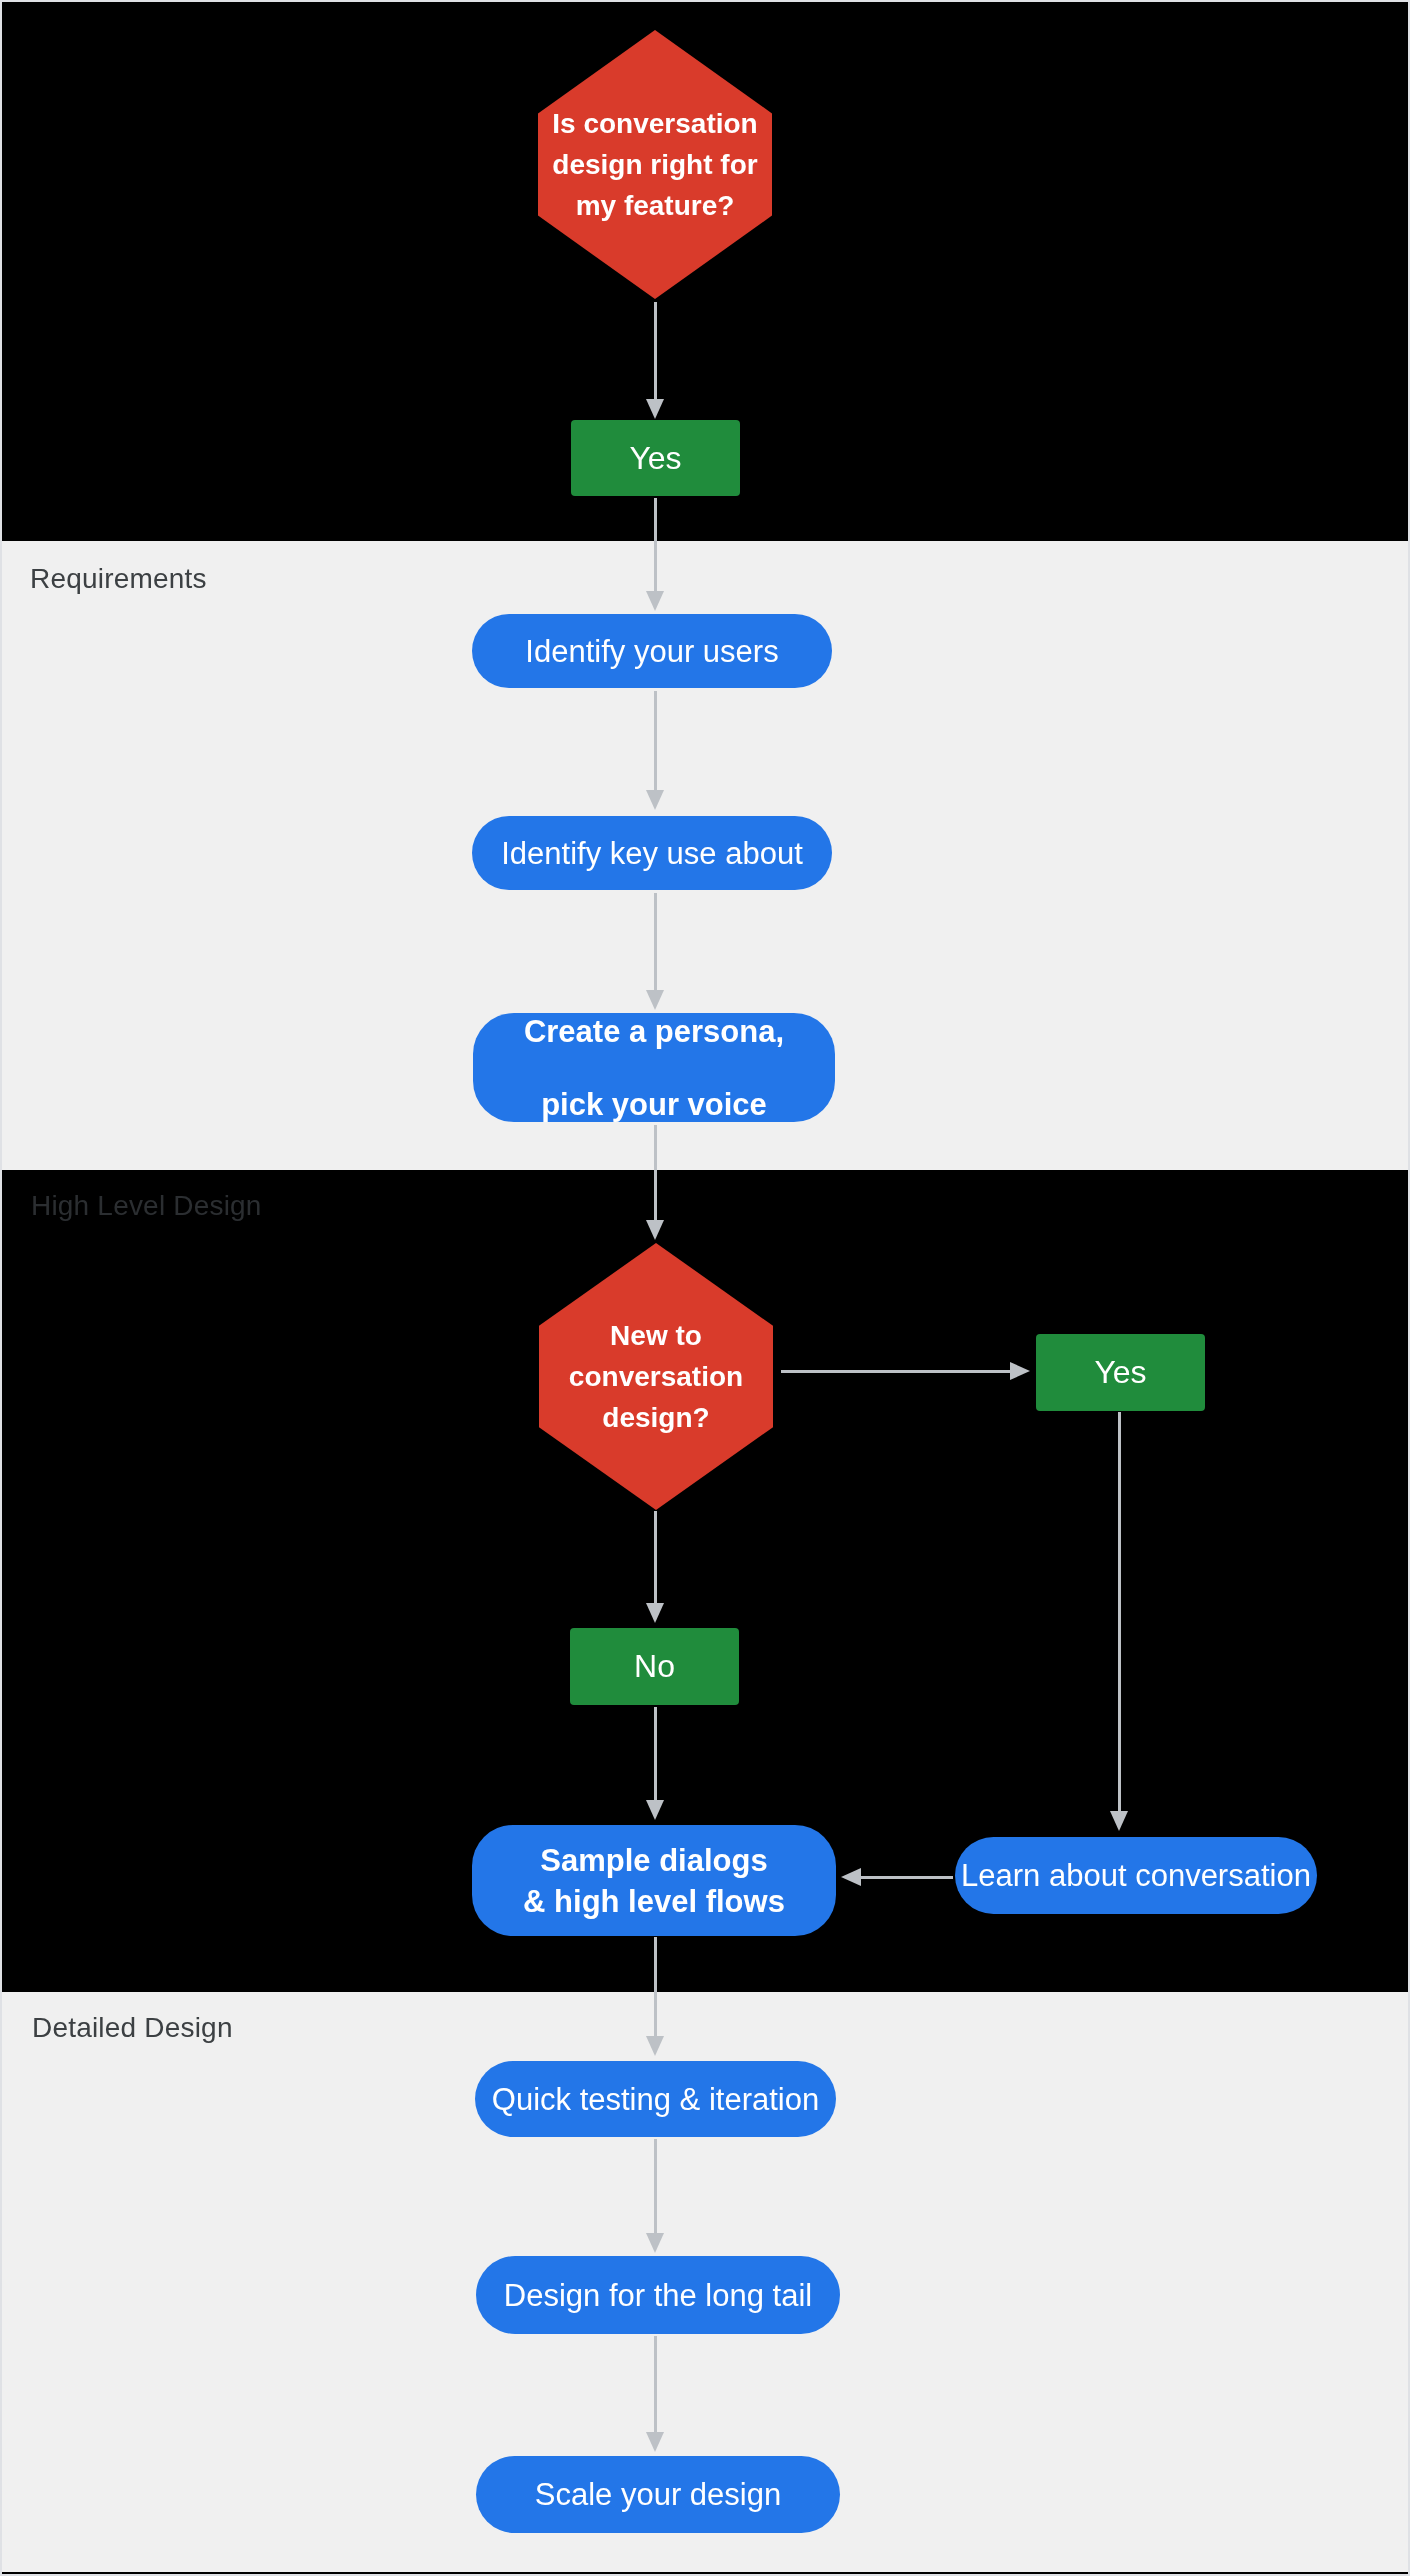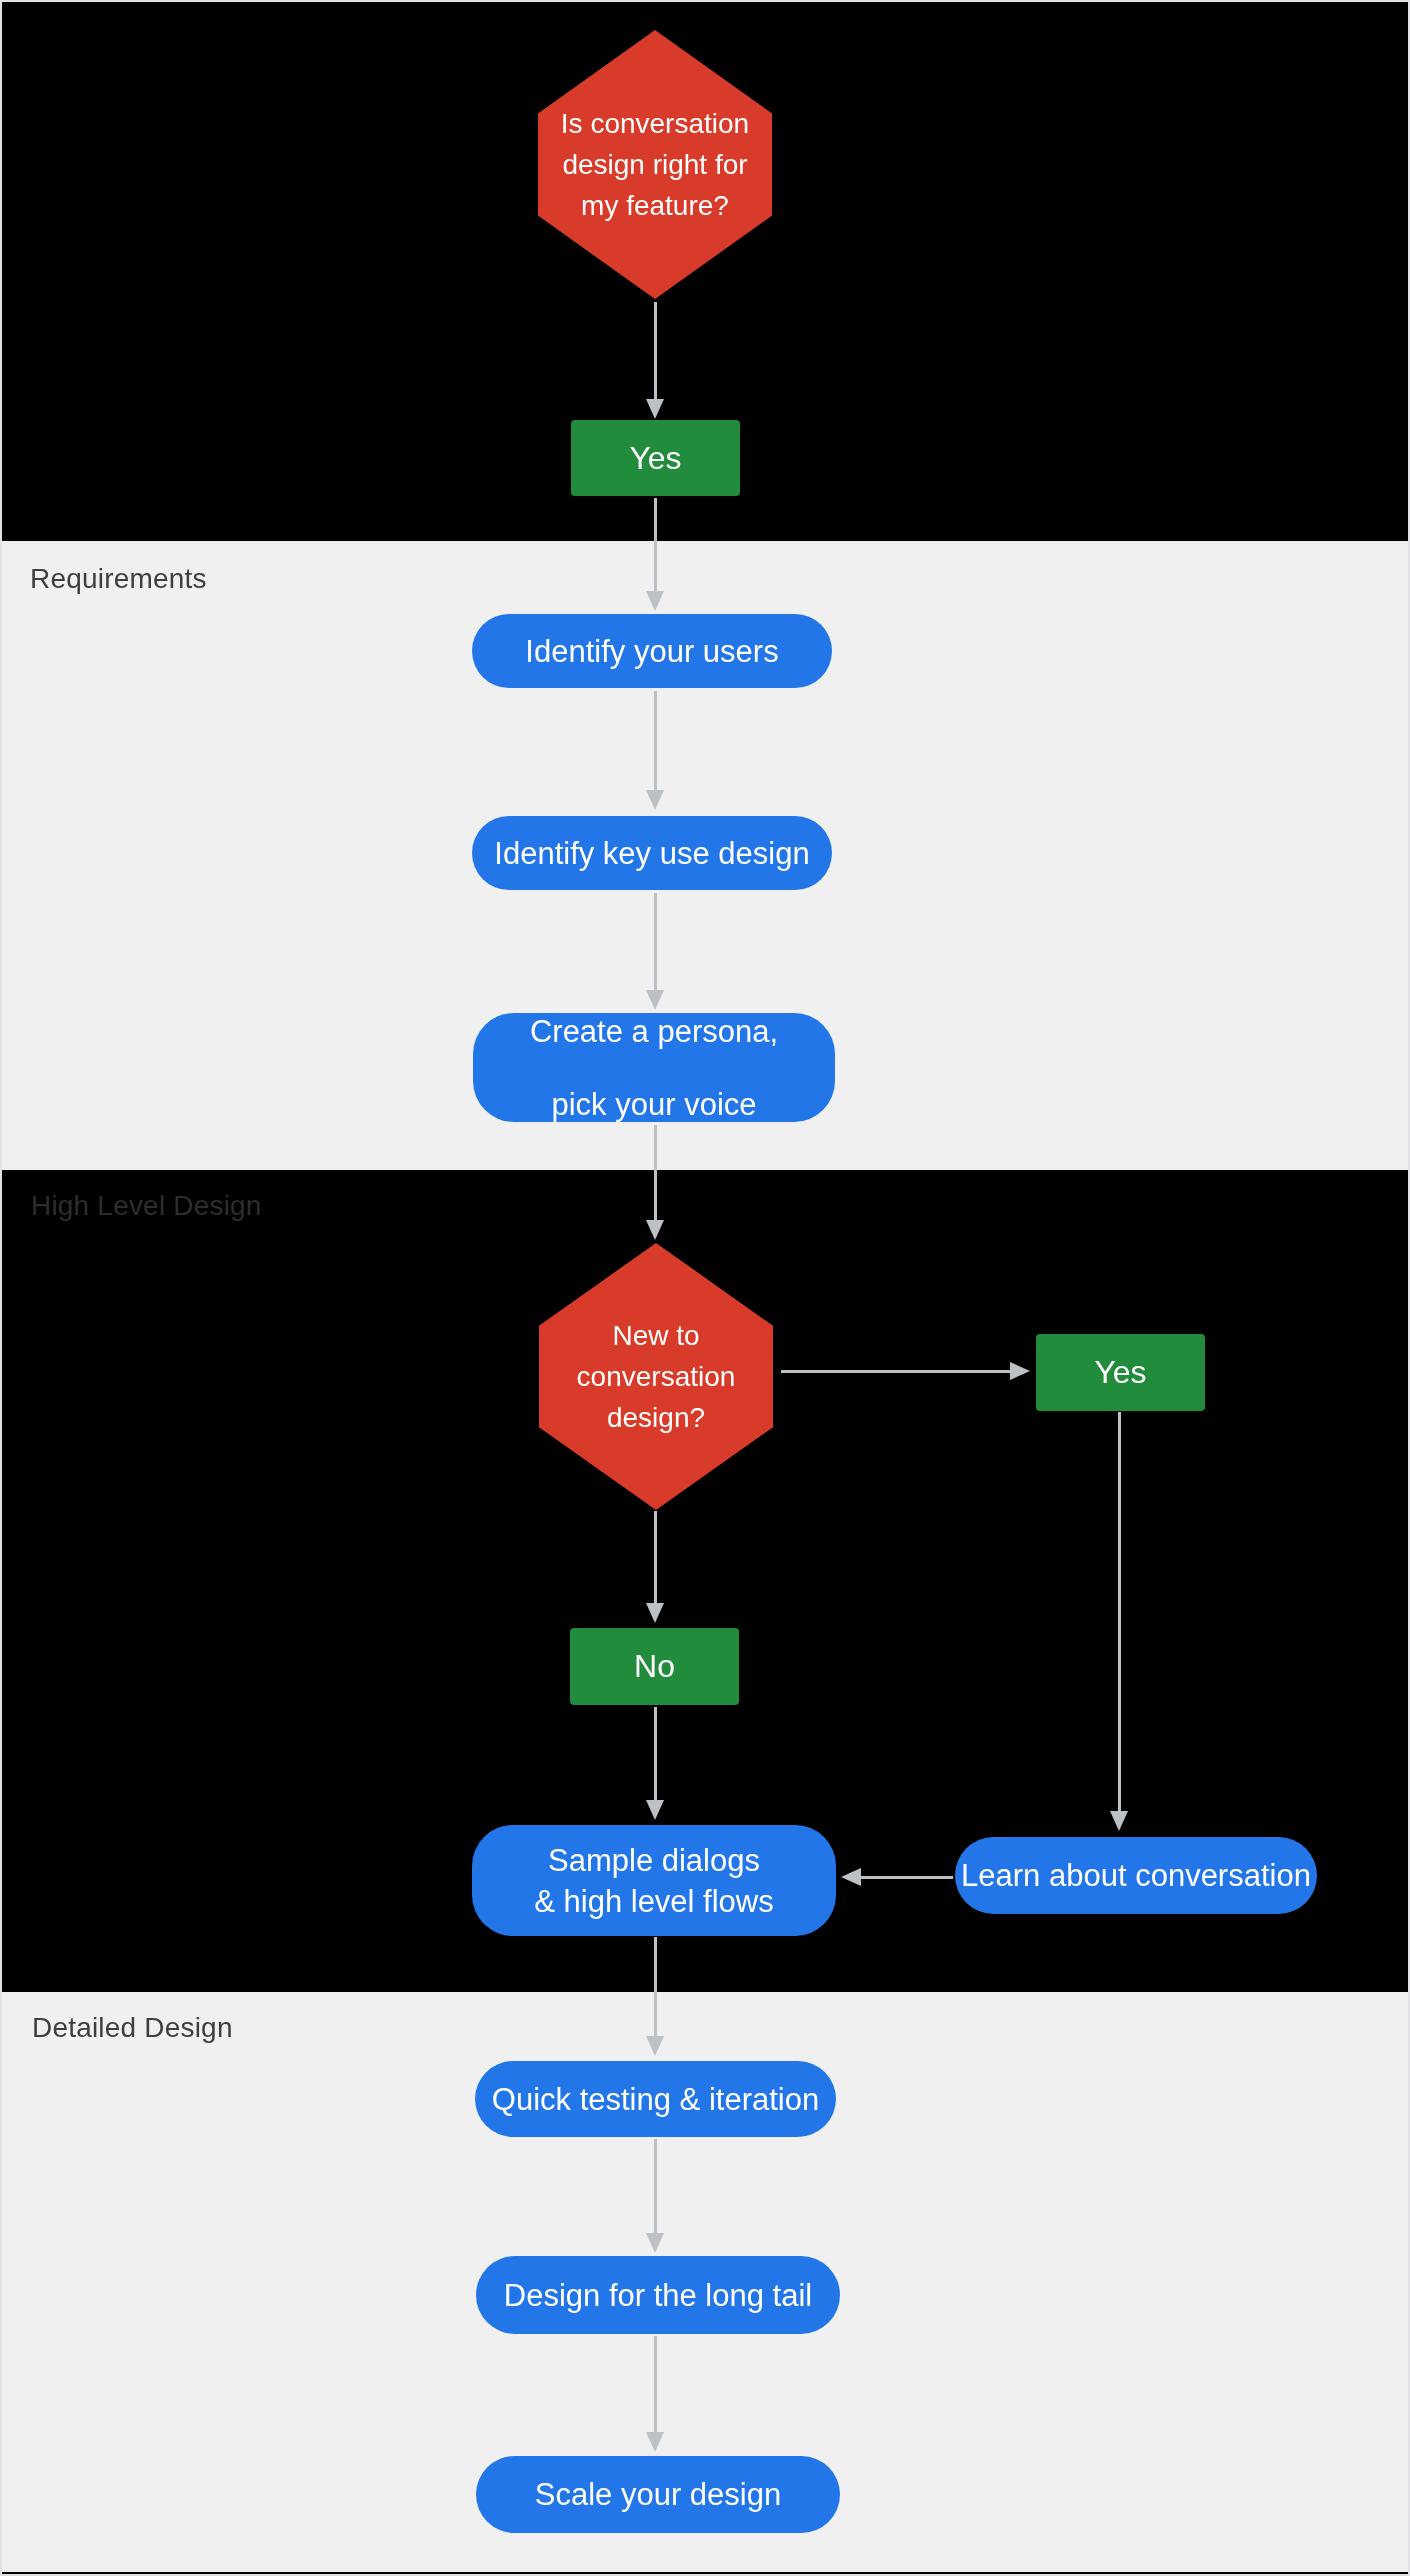--- a/index.html
+++ b/index.html
@@ -60,21 +60,21 @@
     background:var(--process-blue);
     border-radius:41px;
     font-size:31px;
     line-height:41px;
   }
   .answer{
     background:var(--answer-green);
     border-radius:4px;
     font-size:32px;
   }
-  .ln{display:block;}
+  .ln{display:block;font-weight:bold;}
 
   .arrow-v{position:absolute;width:2.8px;background:var(--arrow-gray);}
   .arrow-v::after{
     content:"";position:absolute;left:50%;bottom:-19.5px;transform:translateX(-50%);
     width:0;height:0;
     border-left:9.3px solid transparent;border-right:9.3px solid transparent;
     border-top:20.4px solid var(--arrow-gray);
   }
   .arrow-h{position:absolute;height:2.8px;background:var(--arrow-gray);}
   .arrow-h.to-right::after{
@@ -118,21 +118,21 @@
 
   <div class="arrow-v" style="left:652px;top:496px;height:93px;"></div>
 
   <div class="node process" style="left:470px;top:612px;width:360px;height:74px;">
     <span>Identify your users</span>
   </div>
 
   <div class="arrow-v" style="left:652px;top:689px;height:99px;"></div>
 
   <div class="node process" style="left:470px;top:814px;width:360px;height:74px;">
-    <span>Identify key use design</span>
+    <span>Identify key use about</span>
   </div>
 
   <div class="arrow-v" style="left:652px;top:891px;height:97px;"></div>
 
   <div class="node process" style="left:471px;top:1011px;width:362px;height:109px;gap:32px;">
     <span class="ln">Create a persona,</span>
     <span class="ln">pick your voice</span>
   </div>
 
   <div class="arrow-v" style="left:652px;top:1123px;height:95px;"></div>

